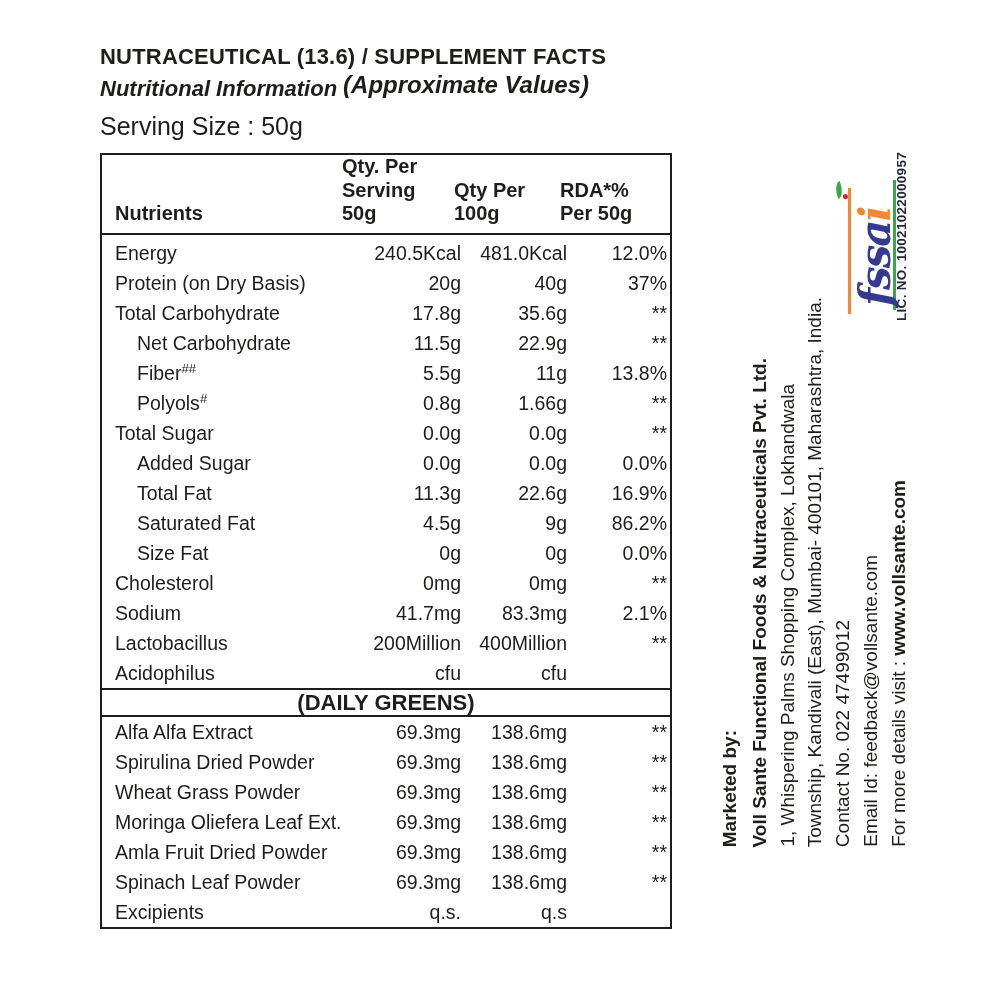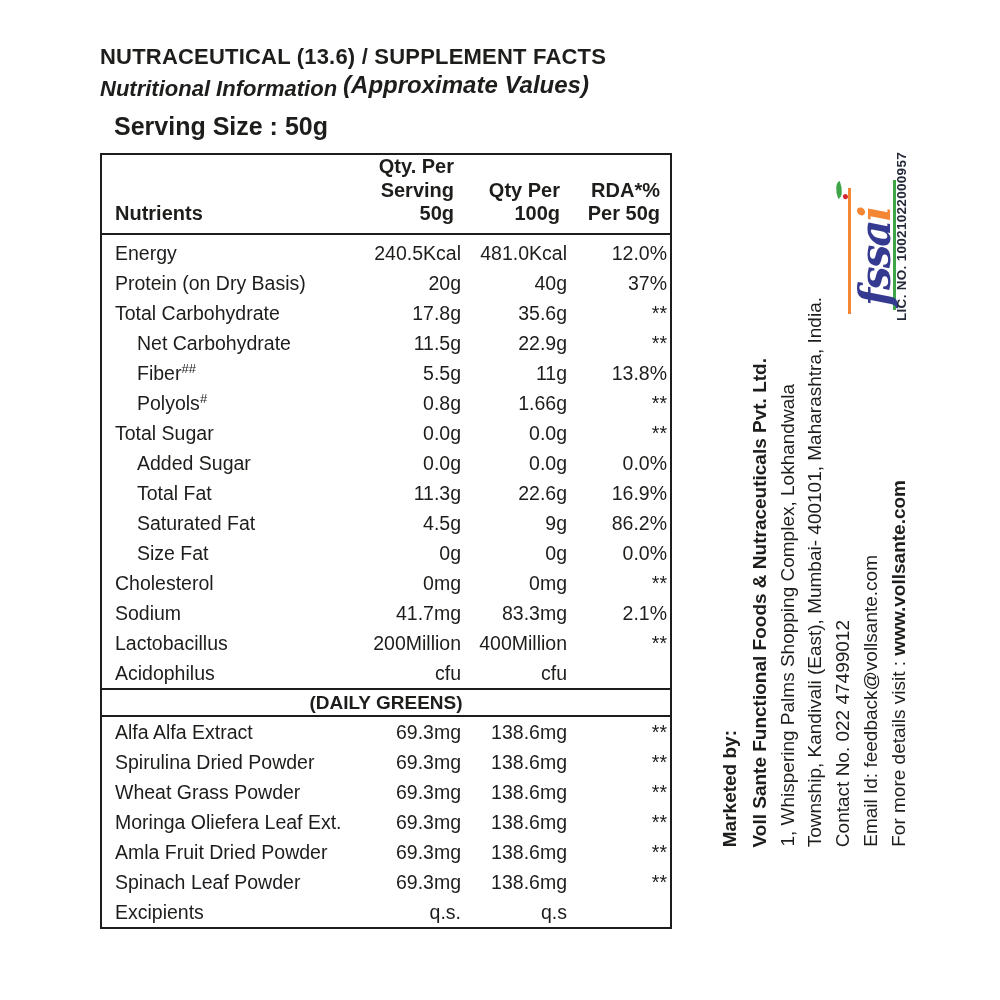--- a/index.html
+++ b/index.html
@@ -6,42 +6,42 @@
   .page {
     position:relative; width:1000px; height:1000px; background:#ffffff;
     font-family:"Liberation Sans", sans-serif; color:#1d1d1b; overflow:hidden;
   }
 
   
   .title { position:absolute; left:100px; top:44px; }
   .t1 { font-size:22px; font-weight:bold; letter-spacing:0.2px; white-space:nowrap; }
   .t2 { font-size:22px; font-weight:bold; margin-top:4px; white-space:nowrap;font-style:italic; }
   .t2 .approx { font-size:24px; position:relative; top:-3px; margin-left:6px; }
-  .t3 { font-size:25px; font-weight:bold; margin-top:10px; white-space:nowrap;margin-left:14px; }
+  .t3 { font-size:25px; font-weight:normal; margin-top:10px; white-space:nowrap; }
 
   
   .facts { position:absolute; left:100px; top:153px; width:572px; border:2px solid #1d1d1b; box-sizing:border-box; background:#fff; }
   .thead {
     display:grid; grid-template-columns:1fr 112px 106px 100px;
     align-items:end; height:80px; padding:0 10px 10px 13px; box-sizing:border-box;
     border-bottom:2px solid #1d1d1b; font-weight:bold; font-size:20px; line-height:1.18;
   }
   .hcell { white-space:pre-line; }
-  .hcell.right { text-align:right; }
+  .hcell.right { }
   .rows-main { padding-top:3px; }
   .trow {
     display:grid; grid-template-columns:1fr 112px 106px 100px;
     padding:0 3px 0 13px; font-size:19.5px; height:30px; line-height:30px; white-space:nowrap;
   }
   .trow .val { text-align:right; }
   .trow.indent .name { padding-left:22px; }
   .trow sup { font-size:13px; line-height:0; }
   .section-row {
     border-top:2px solid #1d1d1b; border-bottom:2px solid #1d1d1b;
-    text-align:center; font-weight:bold; font-size:19px; height:25px; line-height:25px;
+    text-align:center; font-weight:bold; font-size:22px; height:25px; line-height:25px;
   }
 
   
   .vline {
     position:absolute; bottom:153px; writing-mode:vertical-rl; transform:rotate(180deg);
     font-size:19px; line-height:24px; white-space:nowrap;
   }
   .vline.bold { font-weight:bold; }
   .vline b { font-weight:bold; }
 

